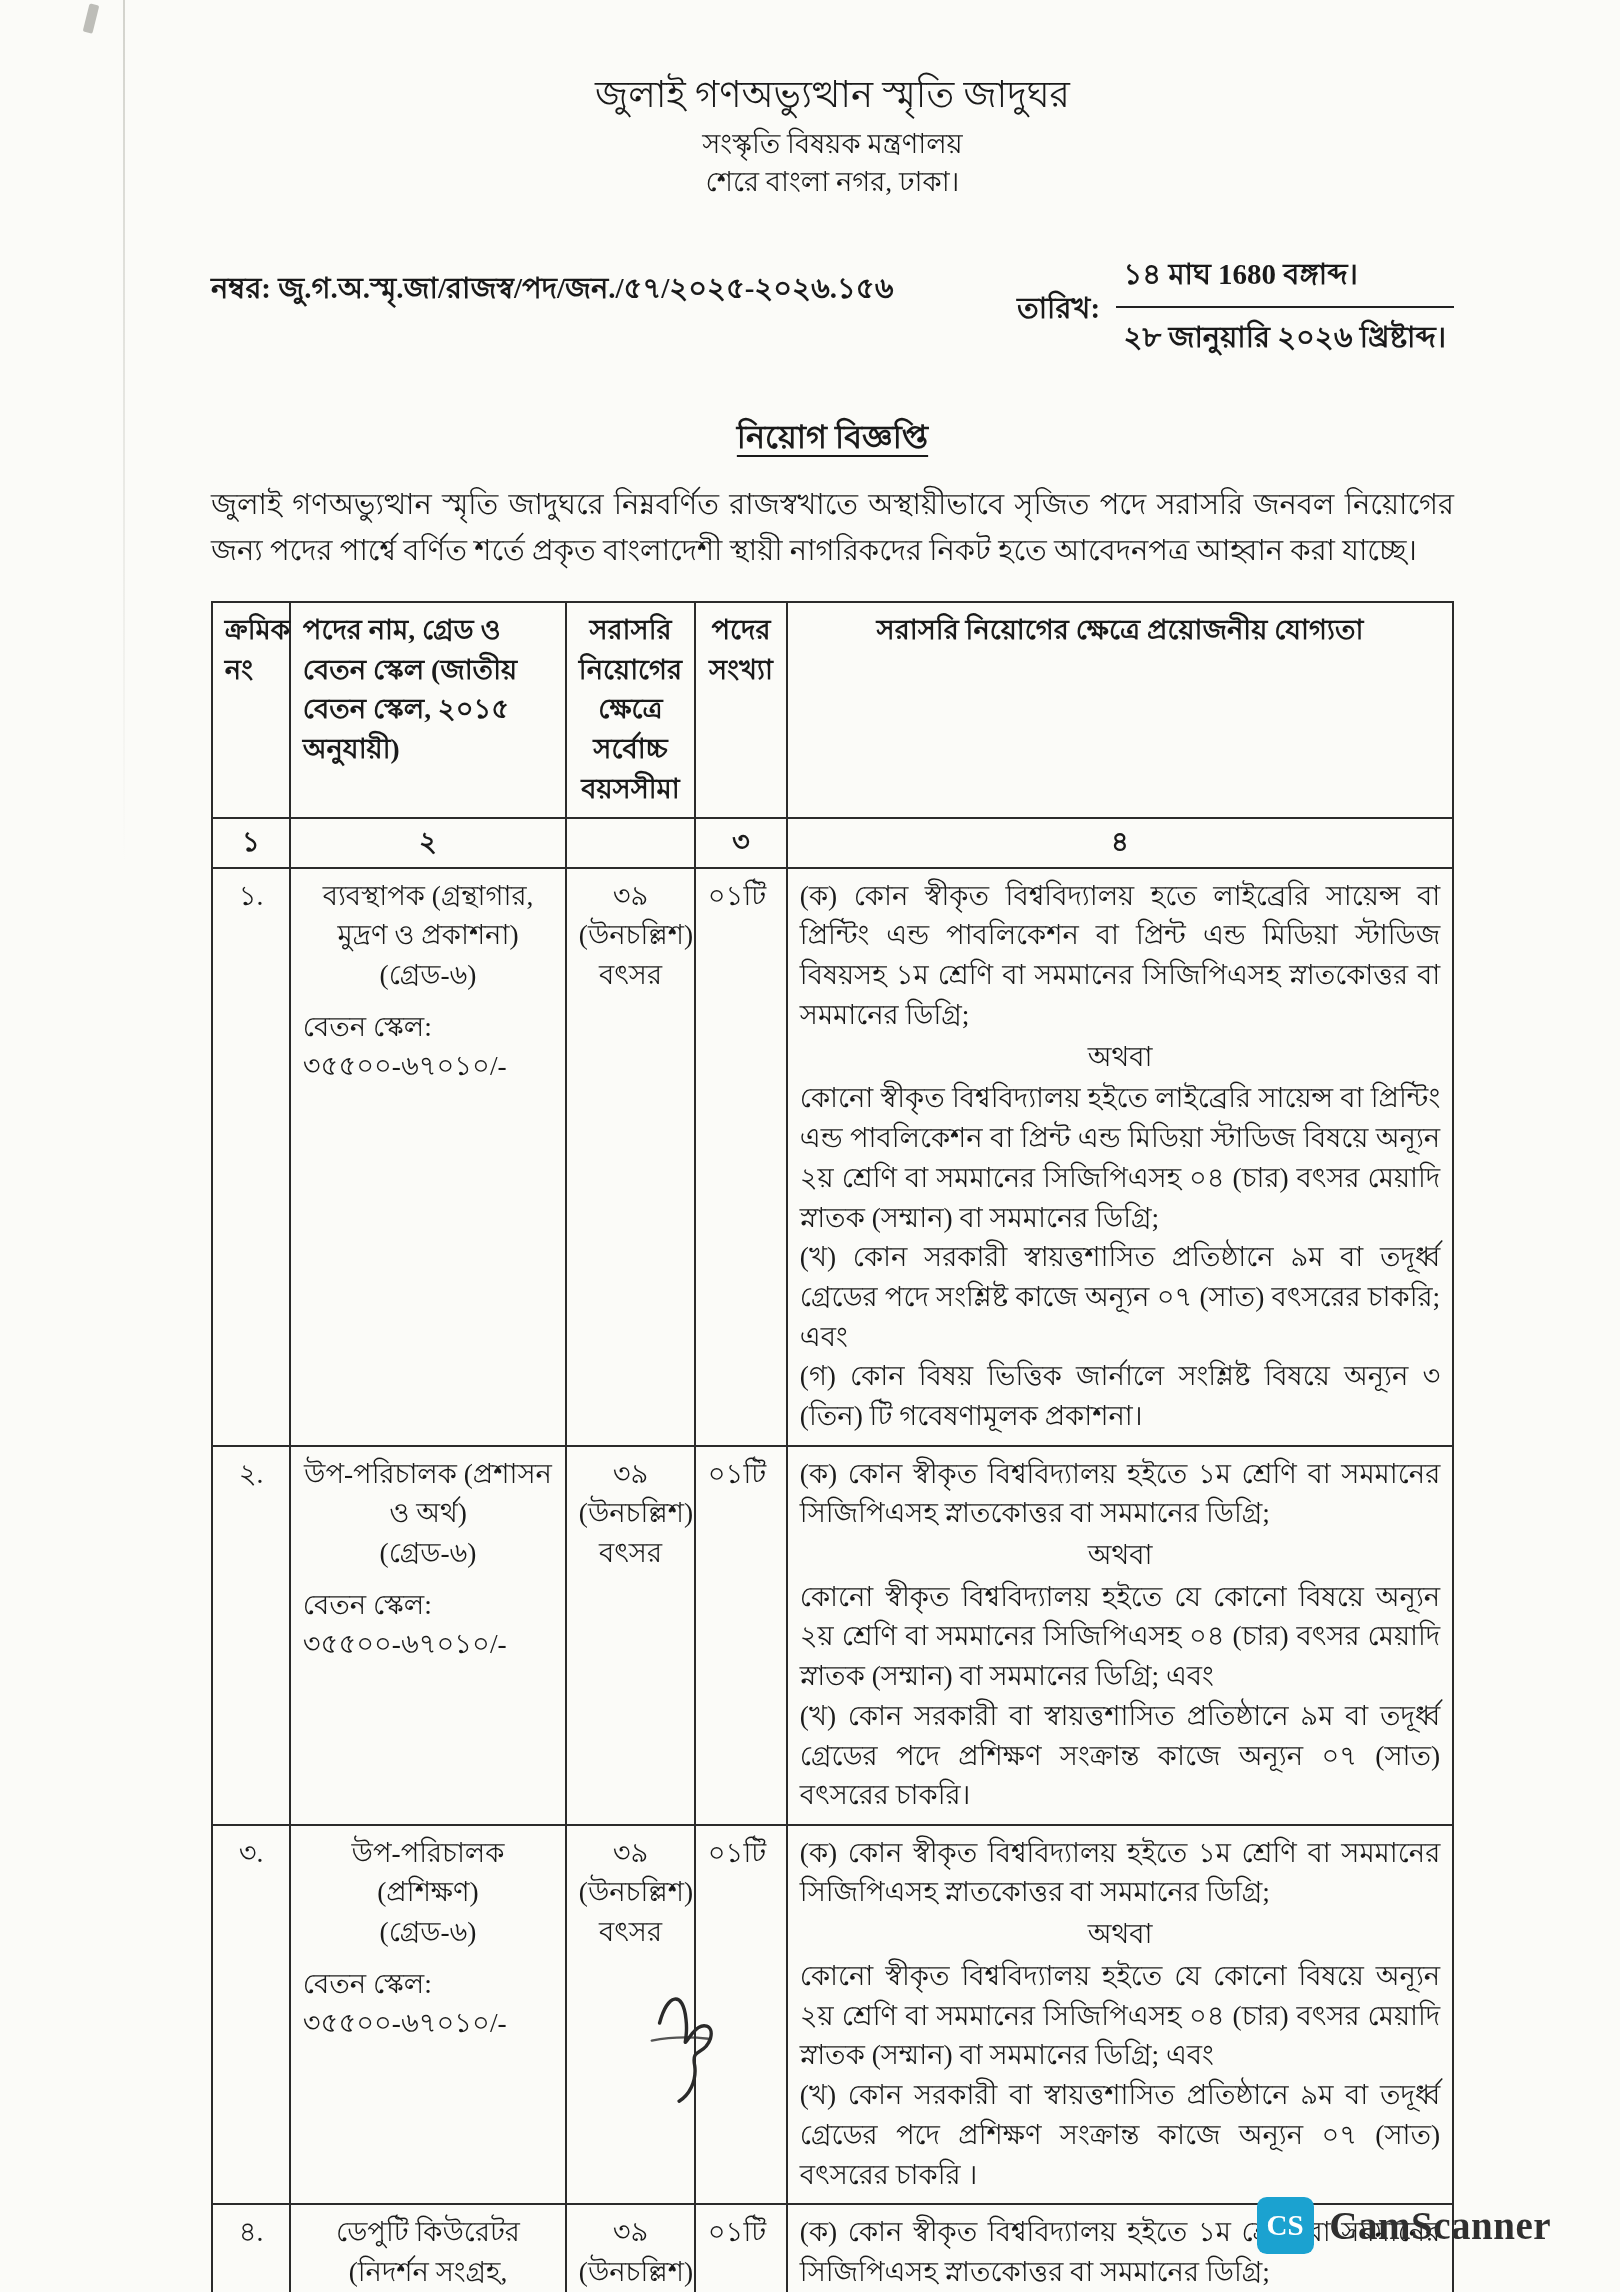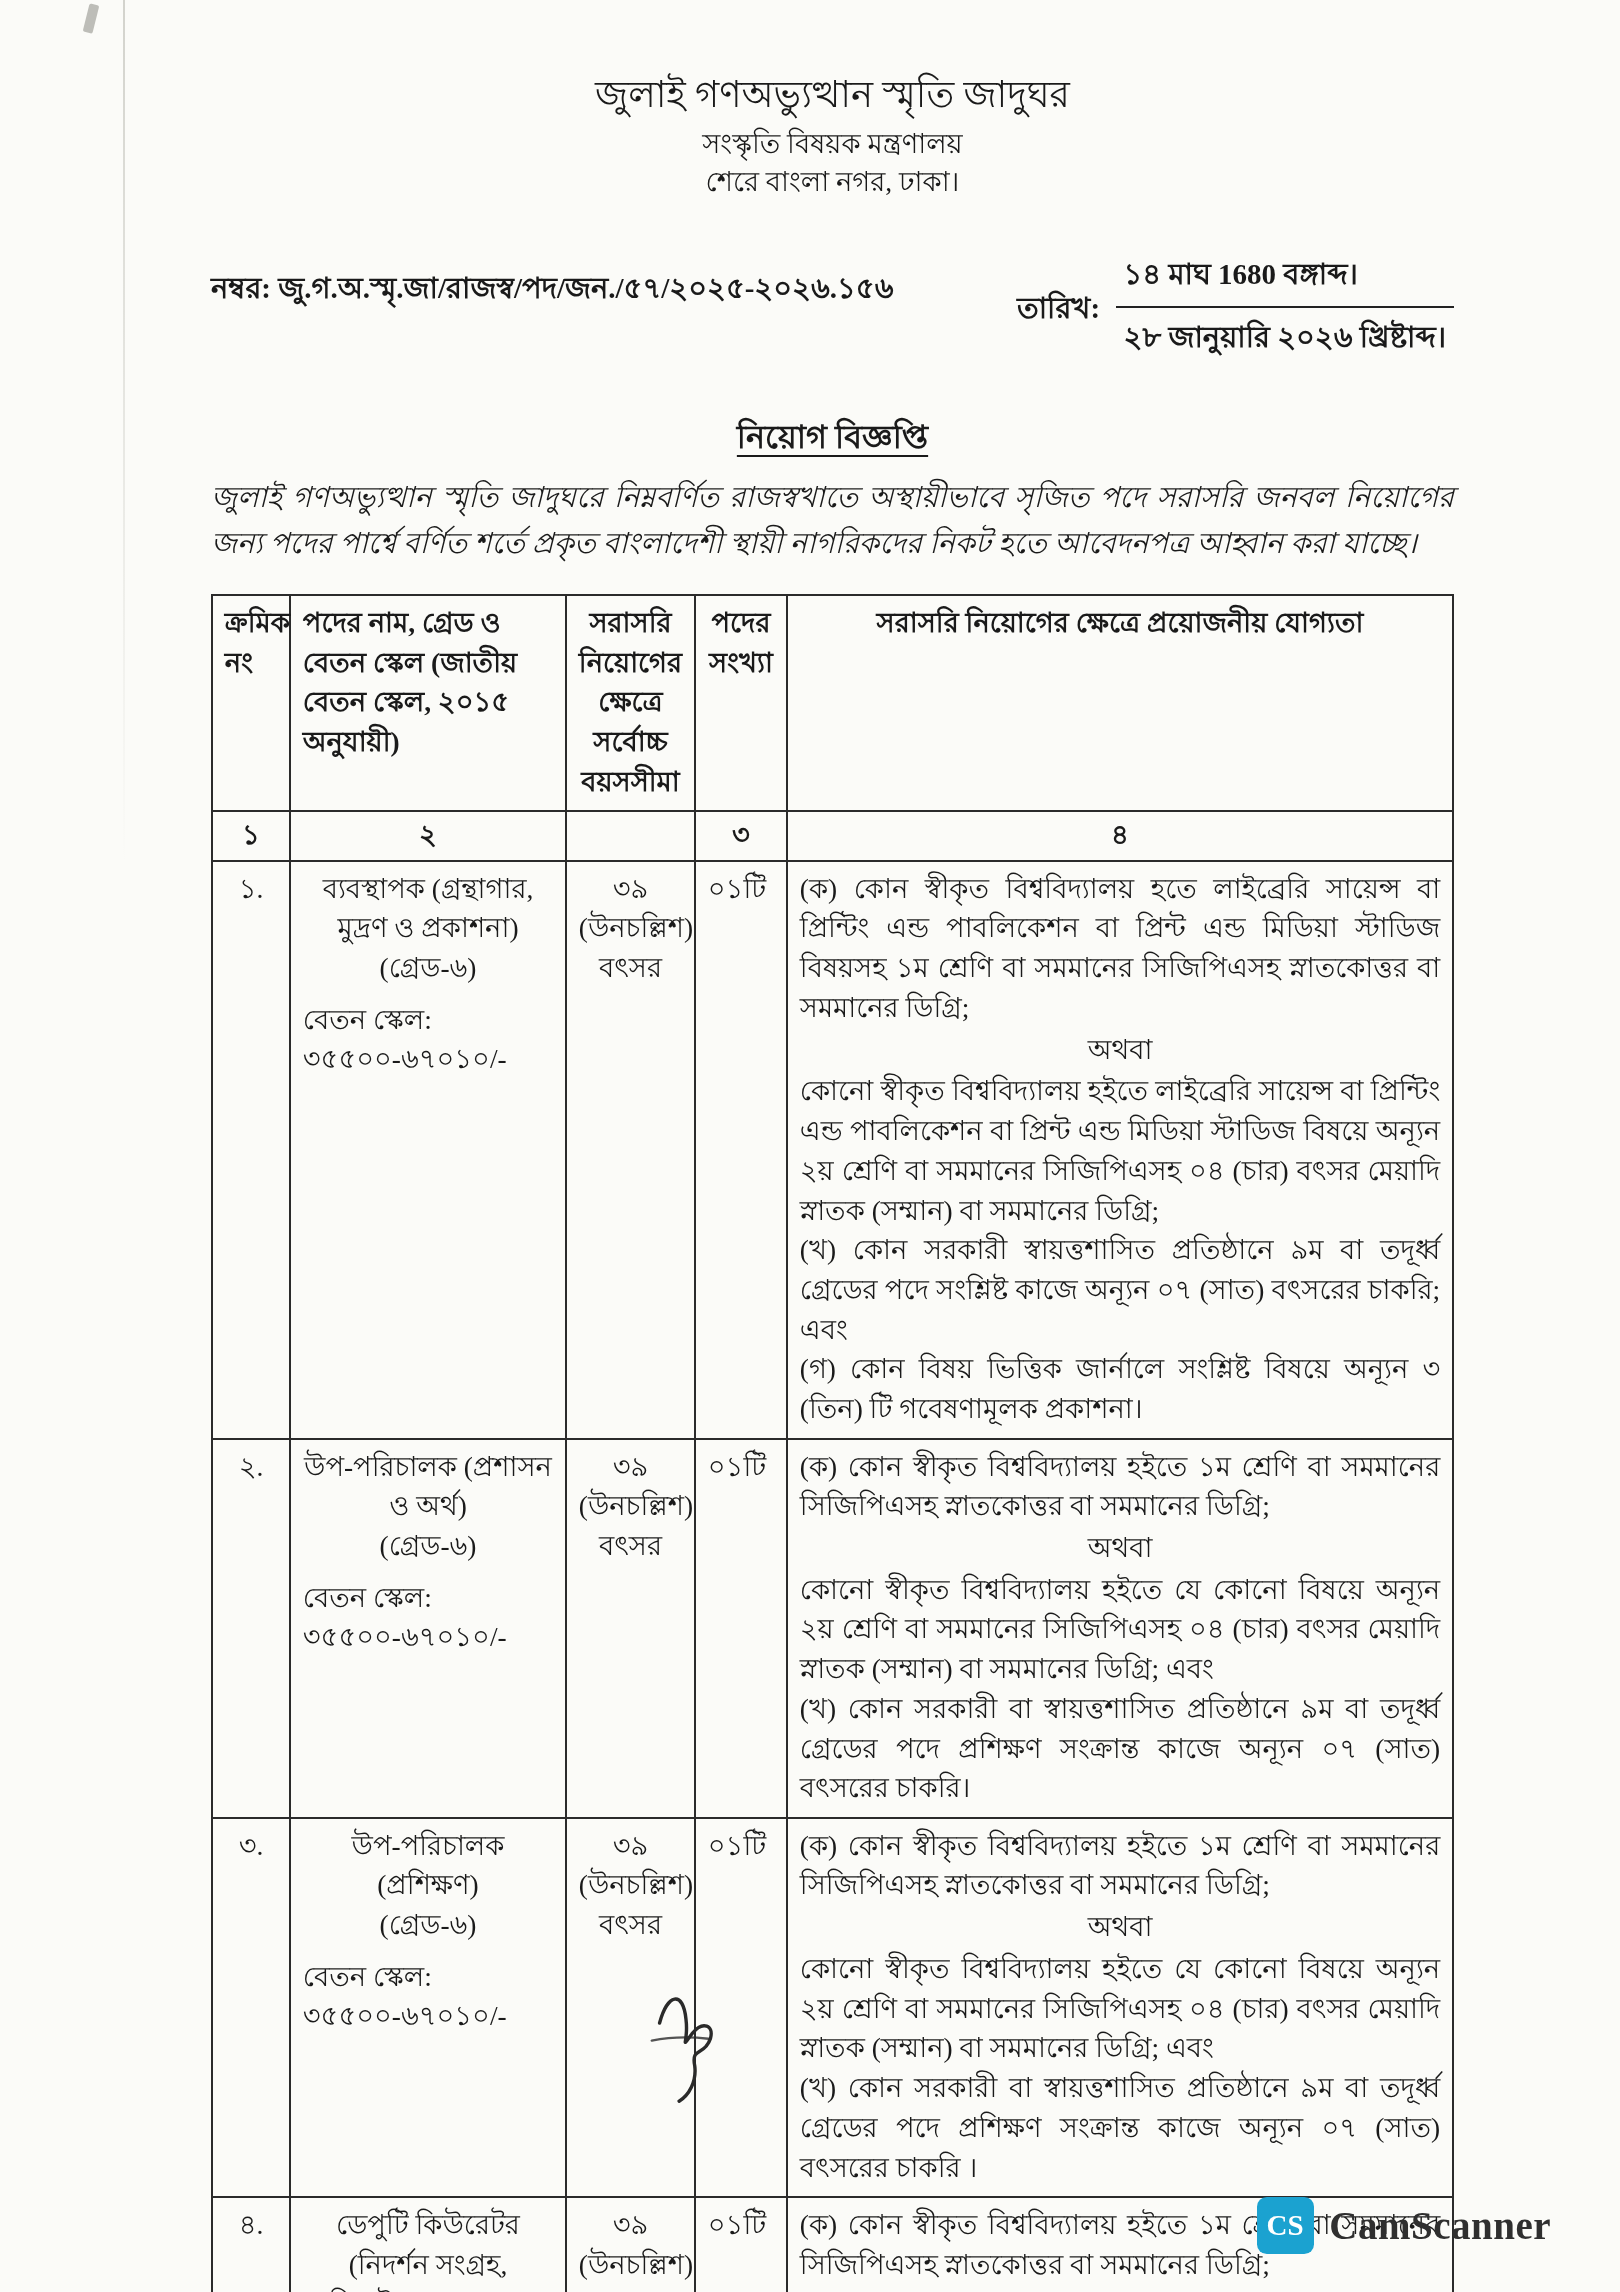--- a/index.html
+++ b/index.html
@@ -35,21 +35,21 @@
   .date-block { display:flex; gap:15.7px; align-items:center; }
   .date-label { padding-top:5.9px; }
   .dates { display:inline-flex; flex-direction:column; text-align:left; }
   .date-top { padding:0 7.8px 5.9px 7.8px; border-bottom:2.9px solid #222; }
   .date-bottom { padding:5.9px 7.8px 0 7.8px; }
 
   .title {
     text-align:center; font-size:32px; font-weight:700; margin-top:49px;
     text-decoration:underline; text-underline-offset:6.9px; text-decoration-thickness:2px;
   }
-  .intro { font-size:29px; line-height:1.6; margin-top:8px; text-align:justify;font-style:italic; }
+  .intro { font-size:29px; line-height:1.6; margin-top:15px; text-align:justify; }
 
   table.doc-table {
     width:100%; border-collapse:collapse; margin-top:27.4px;
     font-size:27.4px; table-layout:fixed;
   }
   .doc-table td, .doc-table th {
     border:2px solid #2b2b2b; vertical-align:top; padding:7.8px 11.8px; line-height:1.45;
   }
   .doc-table th { font-weight:700; text-align:center; }
   th.h-serial, th.h-post { text-align:left; }

